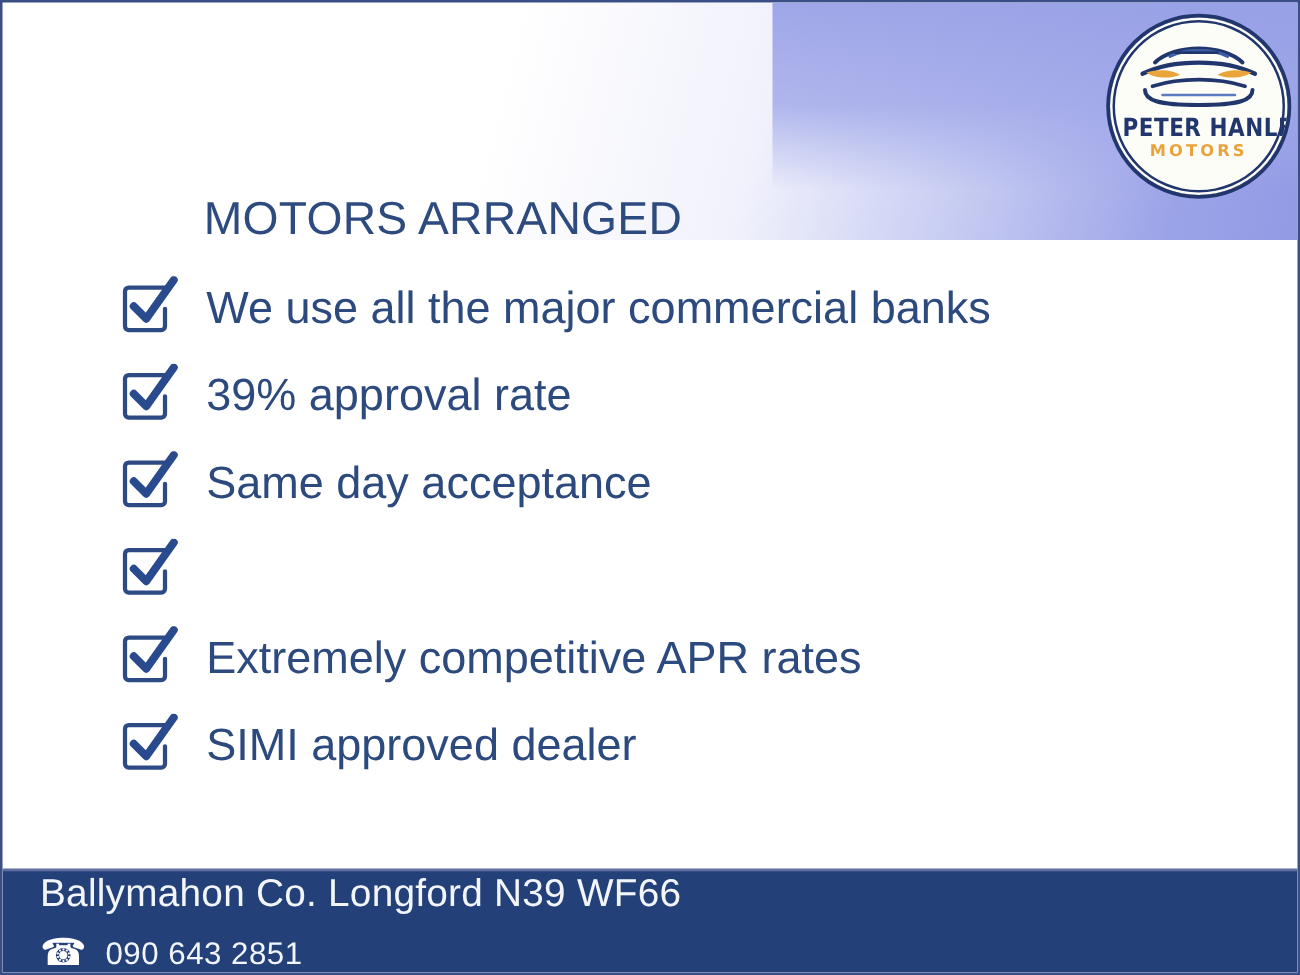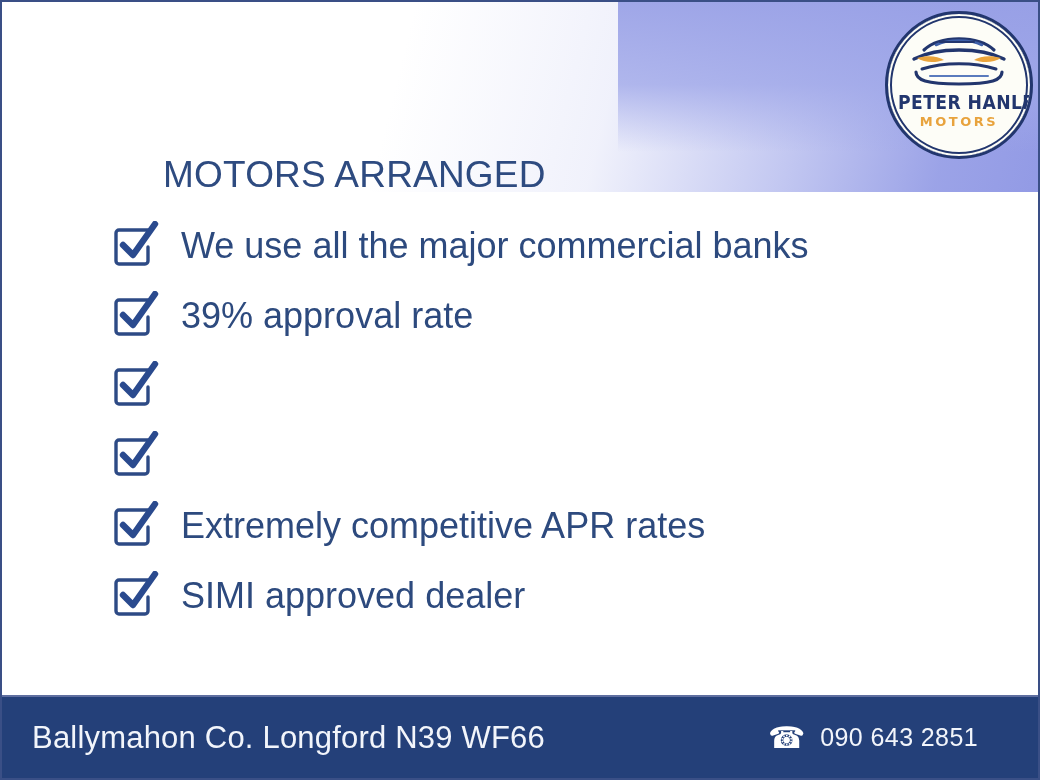--- a/index.html
+++ b/index.html
@@ -109,21 +109,21 @@
     font-size: 37px;
     font-weight: 400;
     letter-spacing: 0.2px;
     color: #2e4b80;
     white-space: nowrap;
   }
 
   
   .feature-list {
     position: absolute;
-    left: 108px;
+    left: 92px;
     top: 209px;
     width: 880px;
   }
   .feature-row {
     position: relative;
     height: 70px;
     display: flex;
     align-items: center;
   }
   .check-icon {
@@ -151,24 +151,25 @@
   
   .footer-bar {
     position: absolute;
     left: 0;
     right: 0;
     bottom: 0;
     height: 83px;
     background: #244079;
     border-top: 2px solid #5f6fa0;
     display: flex;
-    align-items: center;
+    align-items: flex-start;
     justify-content: space-between;
     padding: 0 30px 0 30px;
     box-sizing: border-box;
+    flex-direction: column;
   }
   .footer-address {
     font-family: "Liberation Sans", sans-serif;
     font-size: 31px;
     color: #f2f5fb;
     letter-spacing: 0.2px;
     white-space: nowrap;
   }
   .footer-phone {
     display: flex;
@@ -241,20 +242,21 @@
       <span class="feature-text">39% approval rate</span>
     </div>
 
     <div class="feature-row">
       <span class="check-icon">
         <svg width="50" height="50" viewBox="0 0 50 50">
           <path d="M38 9 H9 a3 3 0 0 0 -3 3 V40 a3 3 0 0 0 3 3 H35 a3 3 0 0 0 3 -3 V26" fill="none" stroke="#2d4a85" stroke-width="3.4" stroke-linecap="round"></path>
           <path d="M13 24 L23 34 L45 3" fill="none" stroke="#2a4a8e" stroke-width="6.4" stroke-linecap="round" stroke-linejoin="round"></path>
         </svg>
       </span>
+      <span class="feature-text">Same day acceptance</span>
     </div>
 
     <div class="feature-row">
       <span class="check-icon">
         <svg width="50" height="50" viewBox="0 0 50 50">
           <path d="M38 9 H9 a3 3 0 0 0 -3 3 V40 a3 3 0 0 0 3 3 H35 a3 3 0 0 0 3 -3 V26" fill="none" stroke="#2d4a85" stroke-width="3.4" stroke-linecap="round"></path>
           <path d="M13 24 L23 34 L45 3" fill="none" stroke="#2a4a8e" stroke-width="6.4" stroke-linecap="round" stroke-linejoin="round"></path>
         </svg>
       </span>
     </div>

